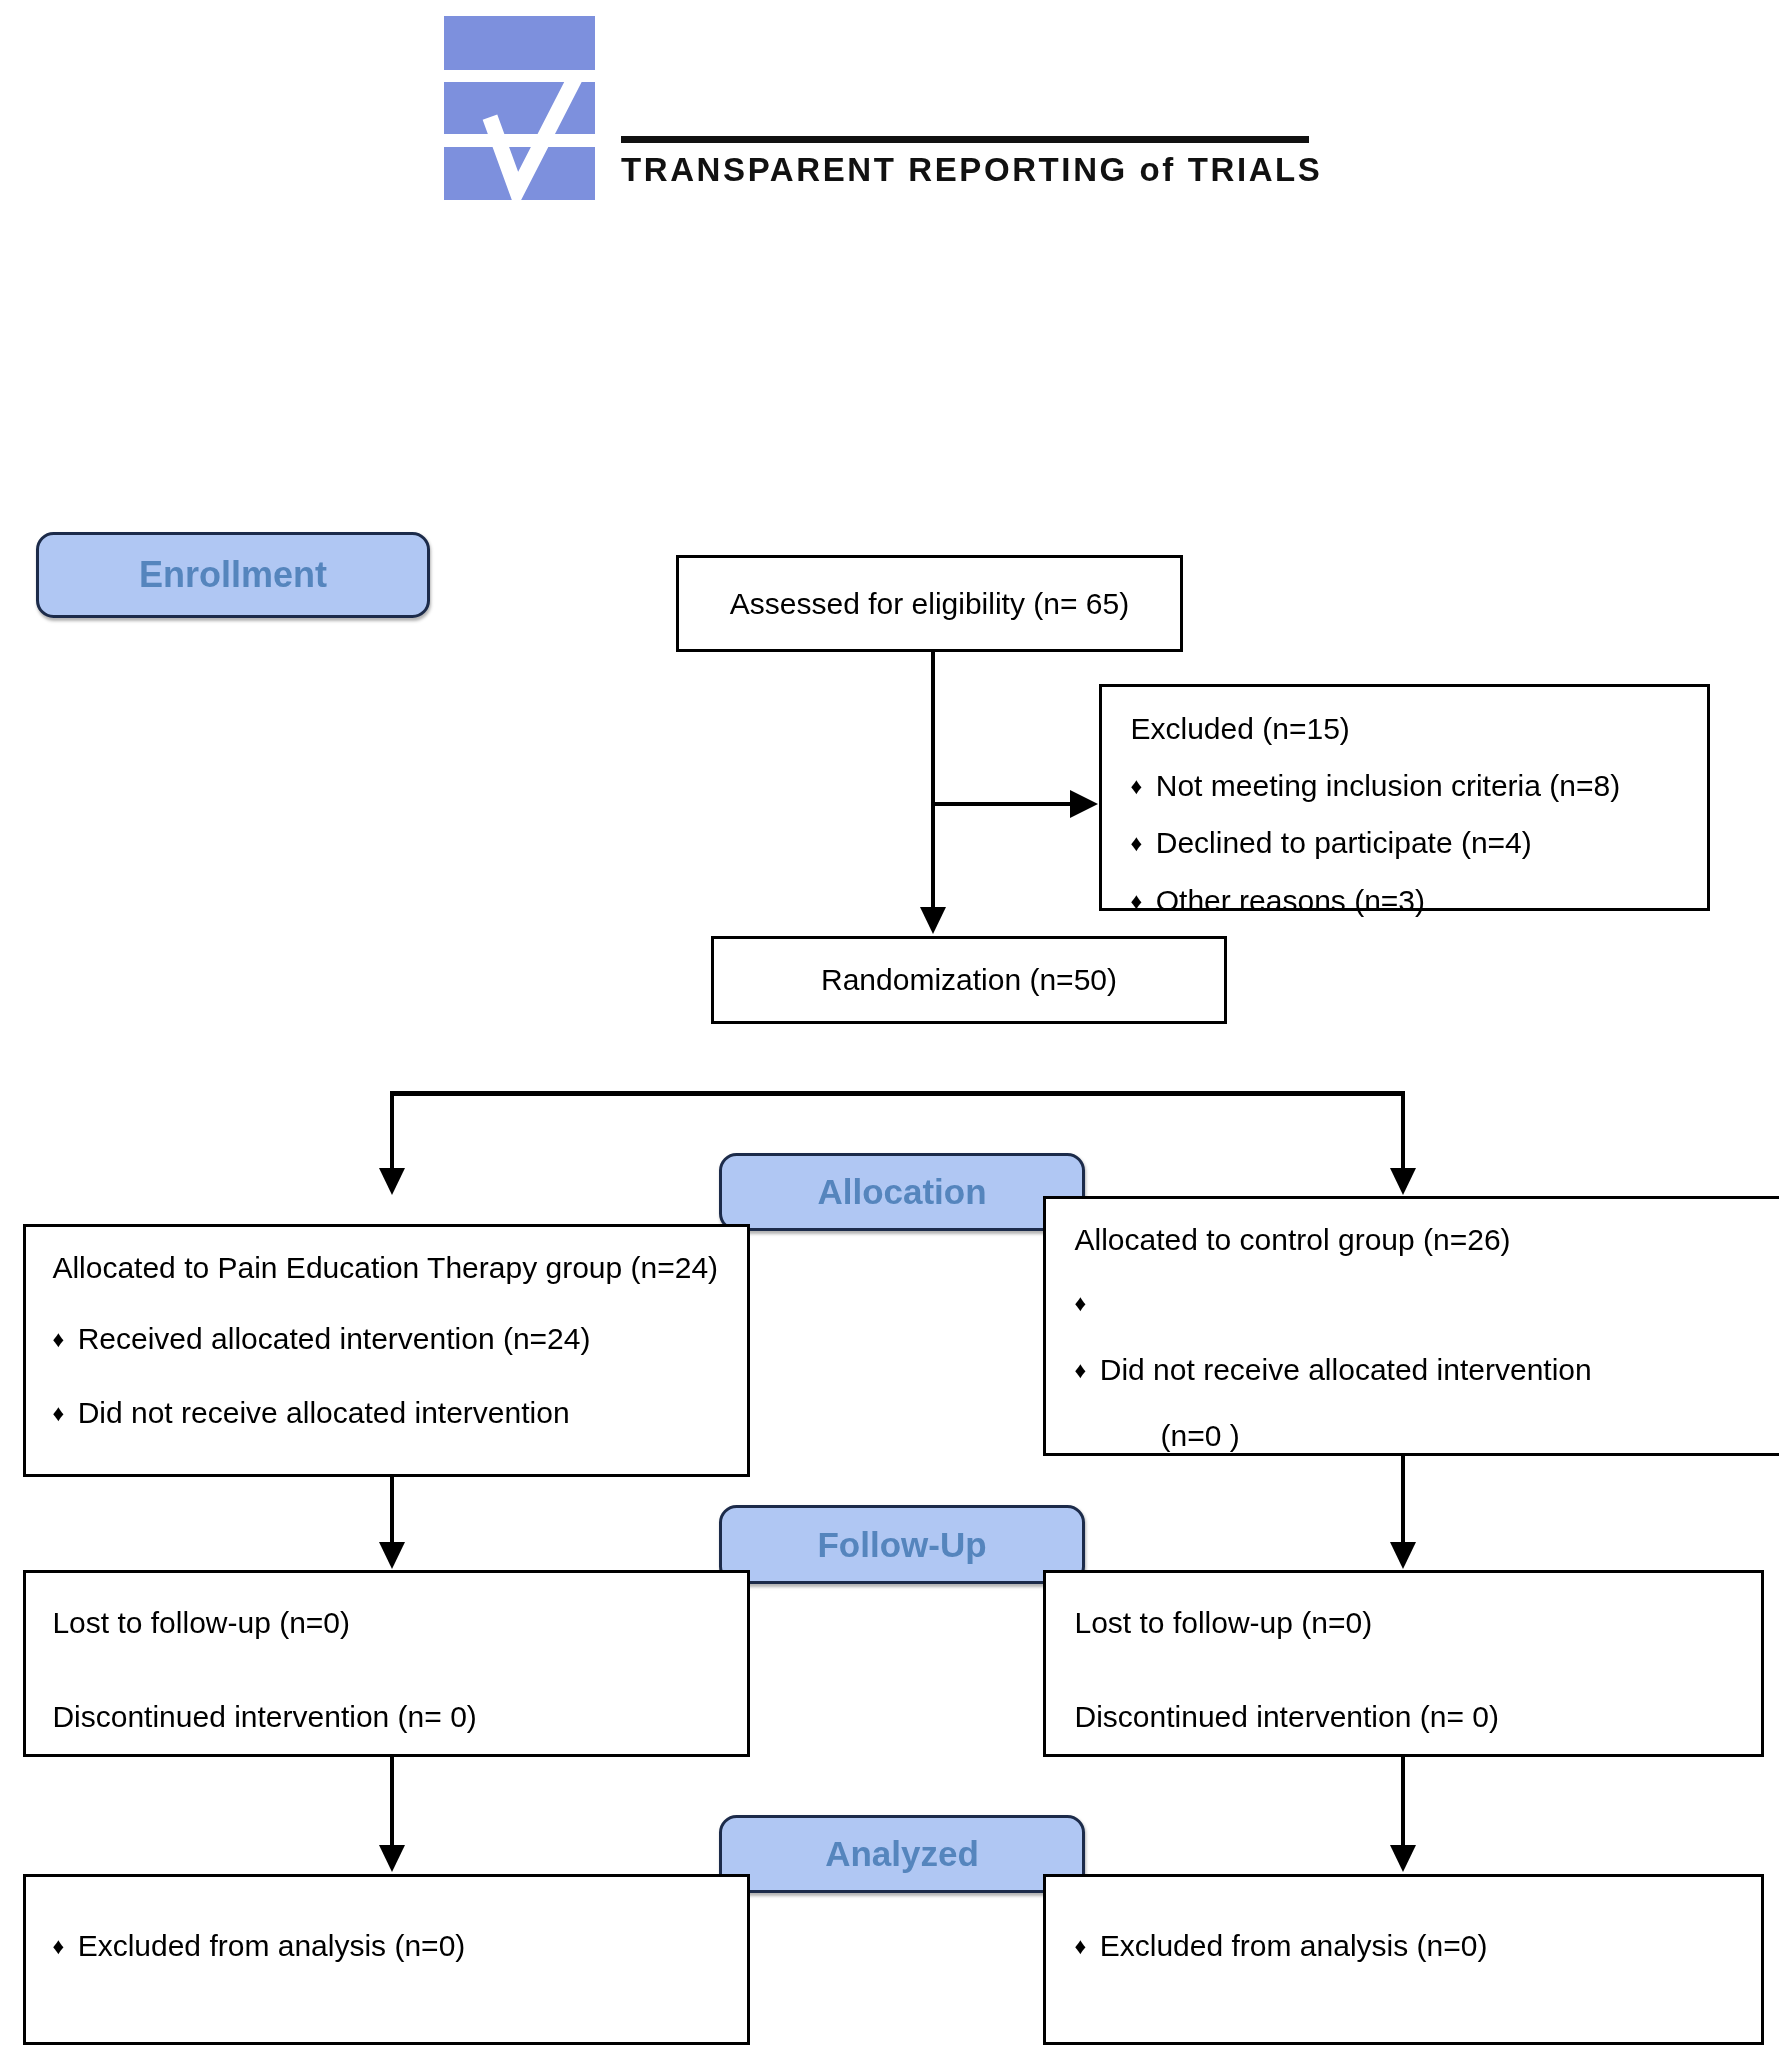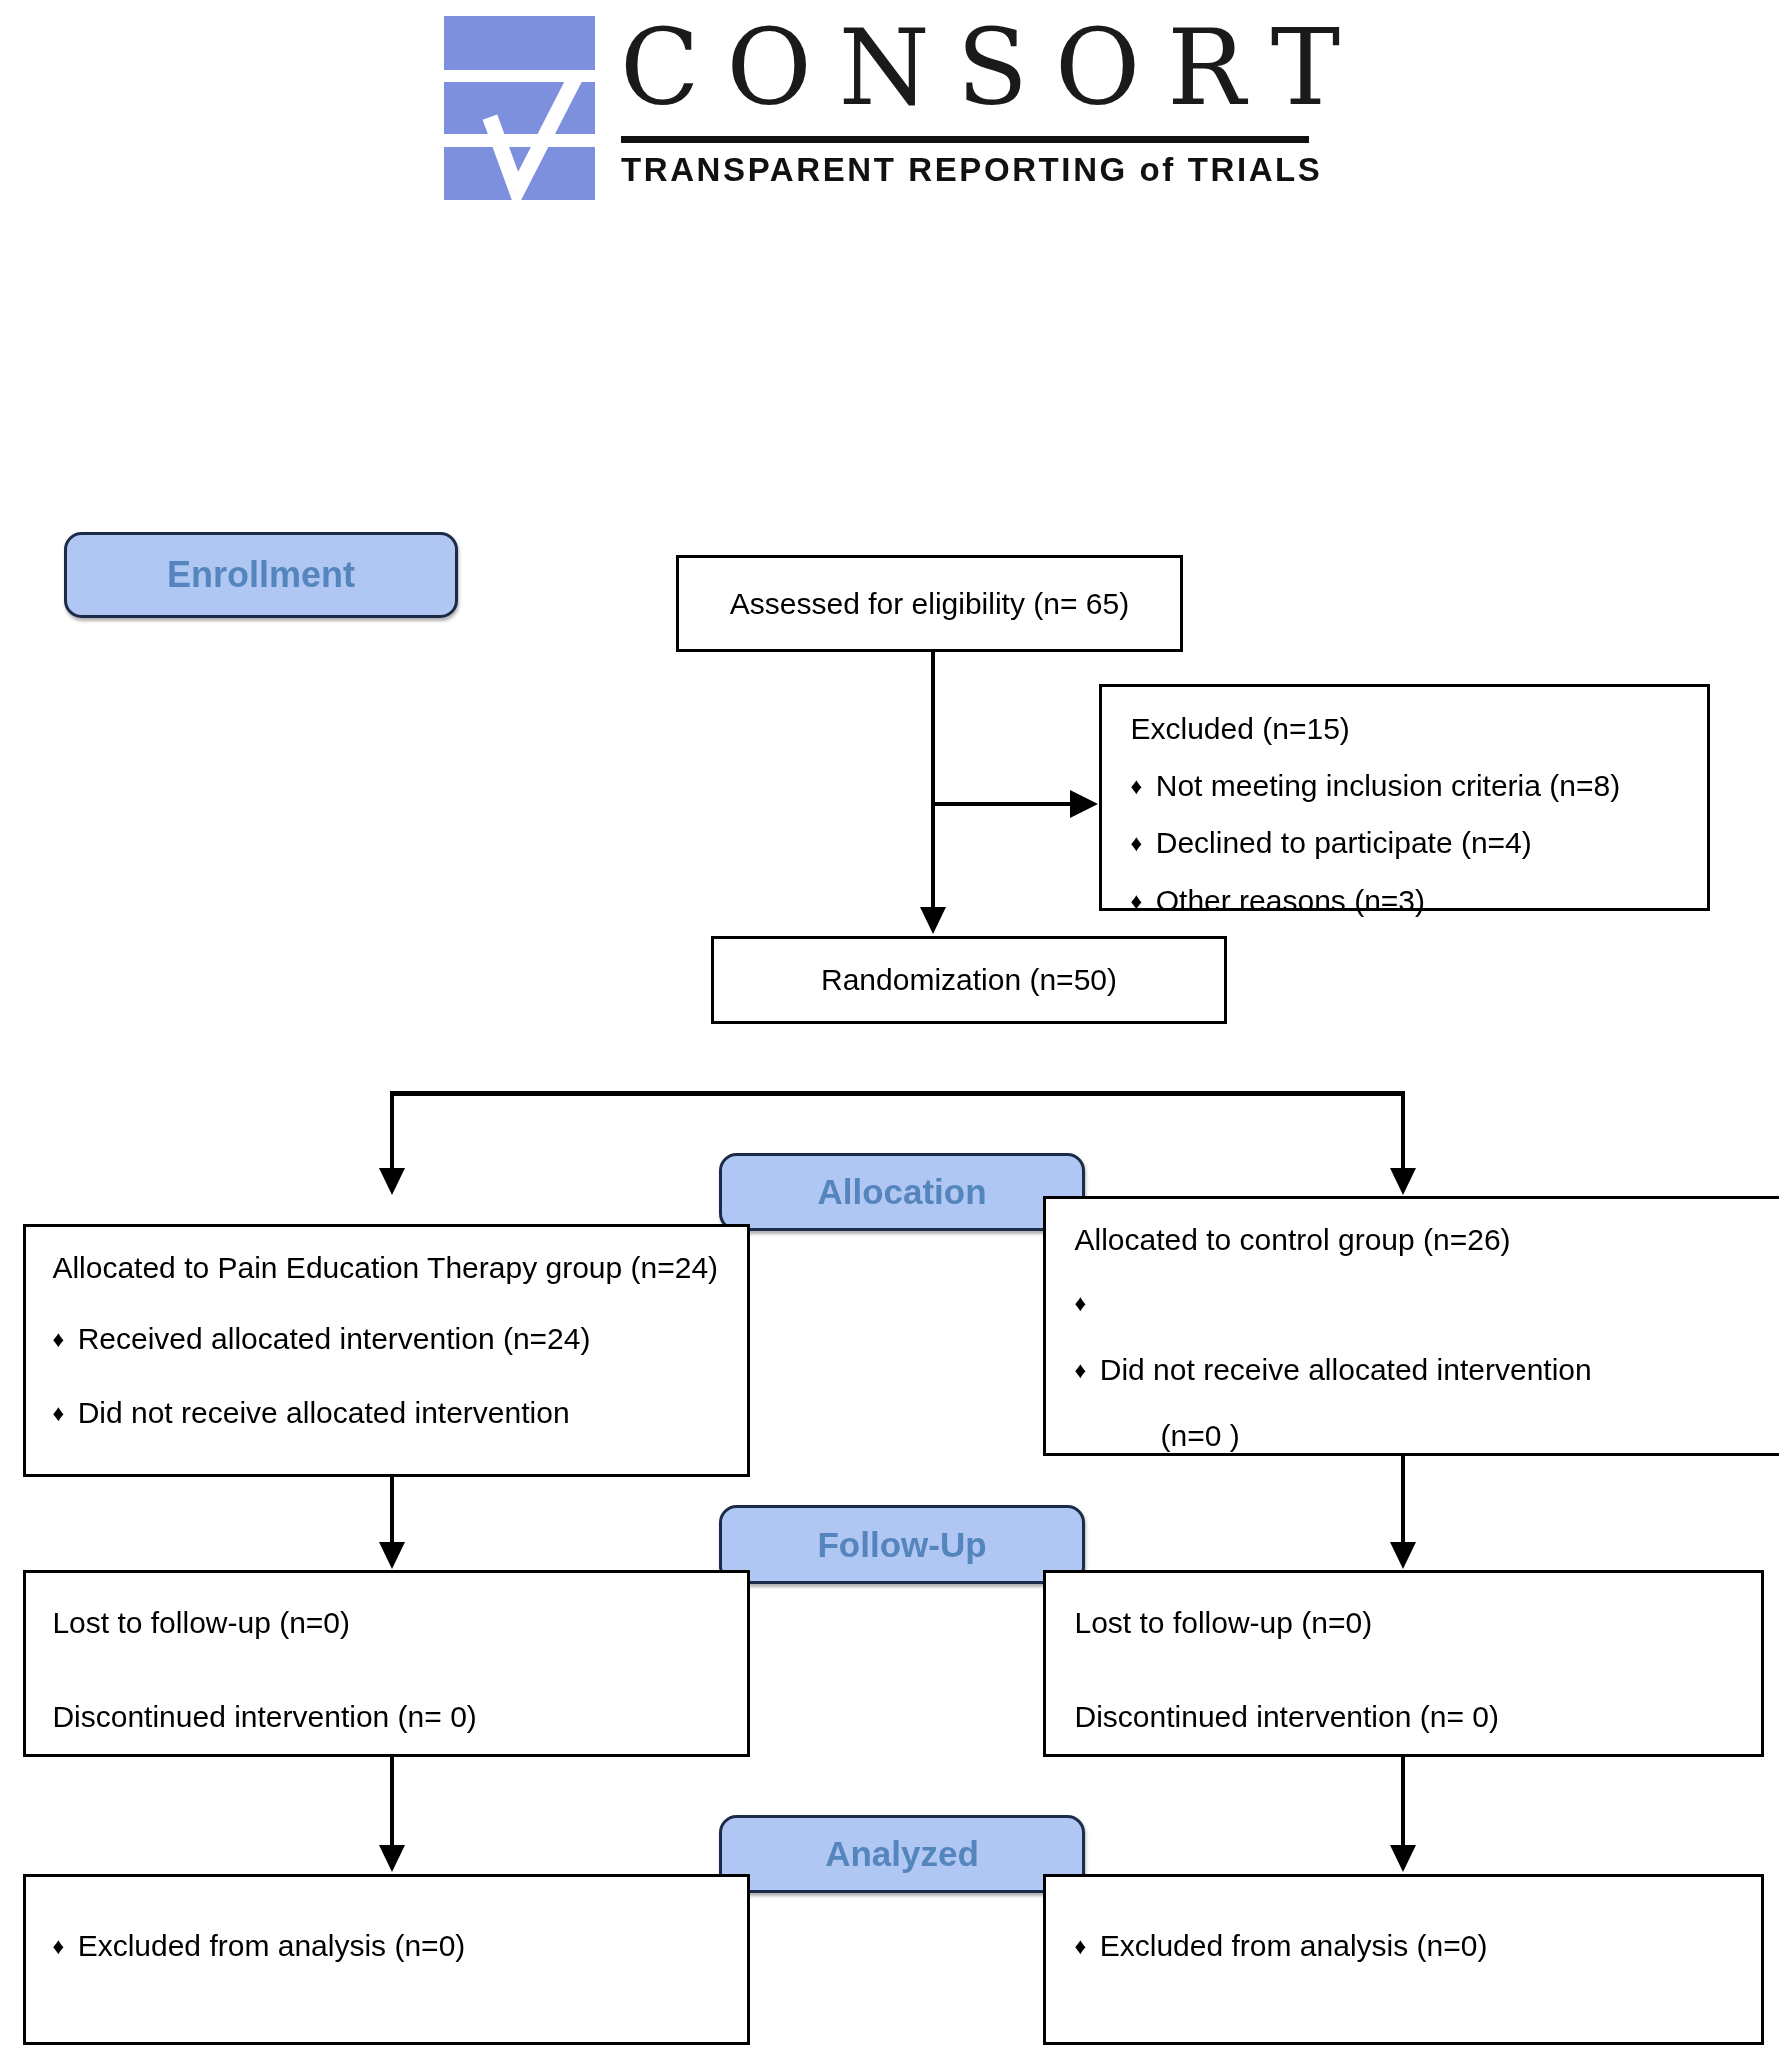--- a/index.html
+++ b/index.html
@@ -23,21 +23,21 @@
   .logo-tagline{
     position:absolute;left:621px;top:151px;width:727px;
     font-size:33px;font-weight:bold;letter-spacing:2.6px;color:#111;white-space:nowrap;
   }
   
   .pill{
     position:absolute;background:#b0c7f3;border:3.1px solid #1c2b4a;border-radius:17.6px;
     display:flex;align-items:center;justify-content:center;box-sizing:border-box;
     font-weight:bold;color:#5585bd;box-shadow:1px 2.6px 3.1px rgba(0,0,0,0.30);
   }
-  .pill-enrollment{left:64px;top:532px;width:394px;height:86px;font-size:36px;}
+  .pill-enrollment{left:36px;top:532px;width:394px;height:86px;font-size:36px;}
   .pill-allocation{left:719px;top:1153px;width:366px;height:78px;font-size:35px;}
   .pill-followup  {left:719px;top:1505px;width:366px;height:79px;font-size:35px;}
   .pill-analysis  {left:719px;top:1815px;width:366px;height:78px;font-size:35px;}
   
   .fbox{
     position:absolute;background:#fff;border:3.1px solid #000;box-sizing:border-box;
     font-size:30px;line-height:1.32;
   }
   .fbox.centered{display:flex;align-items:center;justify-content:center;text-align:center;}
   .box-assessed {left:676px;top:555px;width:507px;height:97px;}
@@ -68,21 +68,20 @@
 <div id="canvas">
 
   <div class="logo-icon">
     <div class="logo-bar bar1"></div>
     <div class="logo-bar bar2"></div>
     <div class="logo-bar bar3"></div>
     <svg class="logo-check" width="151" height="184" viewBox="0 0 290 355">
       <polyline points="88,195 140,338 256,112" fill="none" stroke="#ffffff" stroke-width="30"></polyline>
     </svg>
   </div>
-  <div class="consort-title">CONSORT</div>
   <div class="logo-divider"></div>
   <div class="logo-tagline">TRANSPARENT REPORTING of TRIALS</div>
 
   <div class="pill pill-enrollment">
     <span>Enrollment</span>
   </div>
   <div class="pill pill-allocation">
     <span>Allocation</span>
   </div>
   <div class="pill pill-followup">

